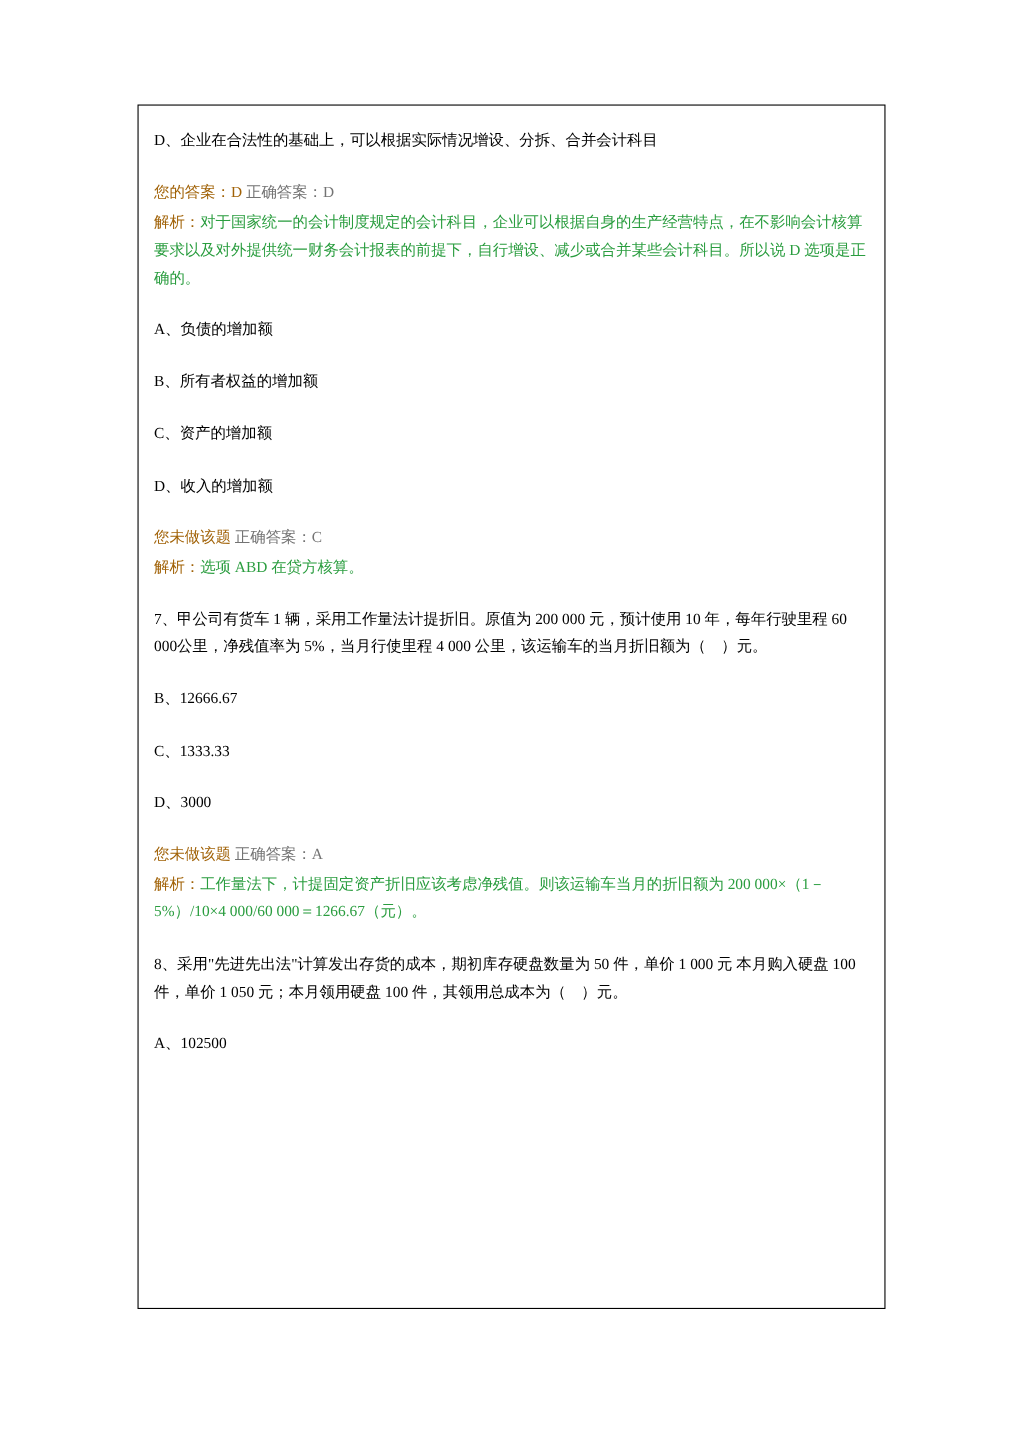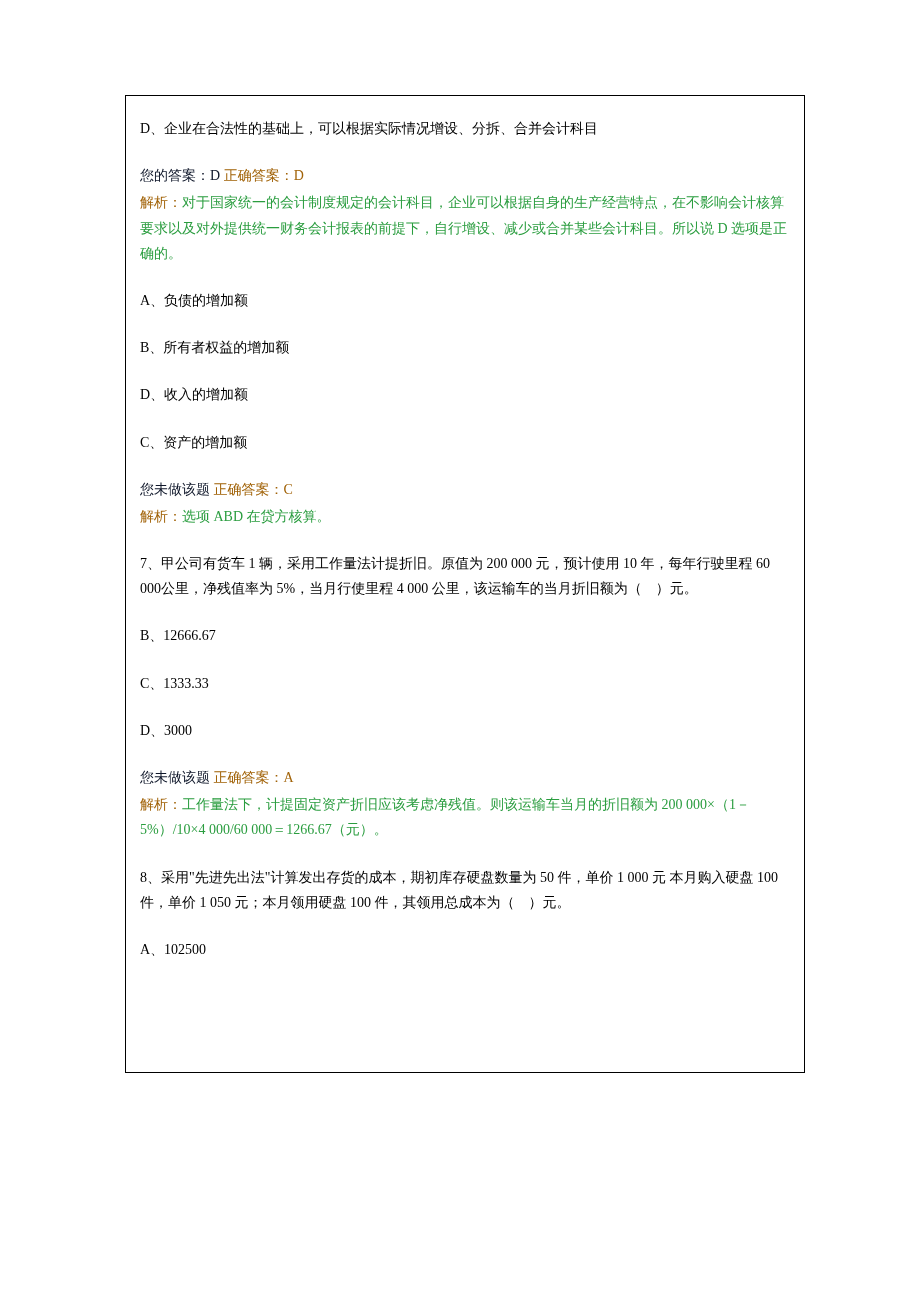--- a/index.html
+++ b/index.html
@@ -9,30 +9,30 @@
     font-size: 14px;
     line-height: 1.8;
     color: #000000;
     width: 920px;
     height: 1302px;
     padding: 95px 115px 50px 125px;
   }
   .content-box {
     border: 1px solid #000000;
     padding: 20px 14px 40px 14px;
-    height: 978px;
+    height: 1095px;
   }
   .para {
     margin-bottom: 22px;
   }
   .para-tight {
     margin-bottom: 2px;
   }
-  .status-blue { color: #0f172a; }
-  .status-red { color: #a16207; }
+  .status-blue { color: #a16207; }
+  .status-red { color: #737373; }
   .analysis-label { color: #a16207; }
   .analysis-text { color: #2a9d3f; }
   .q-option {
     margin-bottom: 22px;
   }
   .q-stem {
     margin-bottom: 22px;
     margin-top: 22px;
   }
 </style>
@@ -46,22 +46,22 @@
   <p class="para-tight">
     <span class="status-blue">您的答案：</span><span class="status-blue">D</span><span class="status-red"> 正确答案：</span><span class="status-red">D</span>
   </p>
 
   <p class="para">
     <span class="analysis-label">解析：</span><span class="analysis-text">对于国家统一的会计制度规定的会计科目，企业可以根据自身的生产经营特点，在不影响会计核算要求以及对外提供统一财务会计报表的前提下，自行增设、减少或合并某些会计科目。所以说 D 选项是正确的。</span>
   </p>
 
   <p class="q-option">A、负债的增加额</p>
   <p class="q-option">B、所有者权益的增加额</p>
+  <p class="q-option">C、资产的增加额</p>
   <p class="q-option">D、收入的增加额</p>
-  <p class="q-option">C、资产的增加额</p>
 
   <p class="para-tight">
     <span class="status-blue">您未做该题</span><span class="status-red"> 正确答案：</span><span class="status-red">C</span>
   </p>
   <p class="para">
     <span class="analysis-label">解析：</span><span class="analysis-text">选项 ABD 在贷方核算。</span>
   </p>
 
   <p class="q-stem">7、甲公司有货车 1 辆，采用工作量法计提折旧。原值为 200 000 元，预计使用 10 年，每年行驶里程 60 000公里，净残值率为 5%，当月行使里程 4 000 公里，该运输车的当月折旧额为（　）元。</p>
   <p class="q-option">B、12666.67</p>

